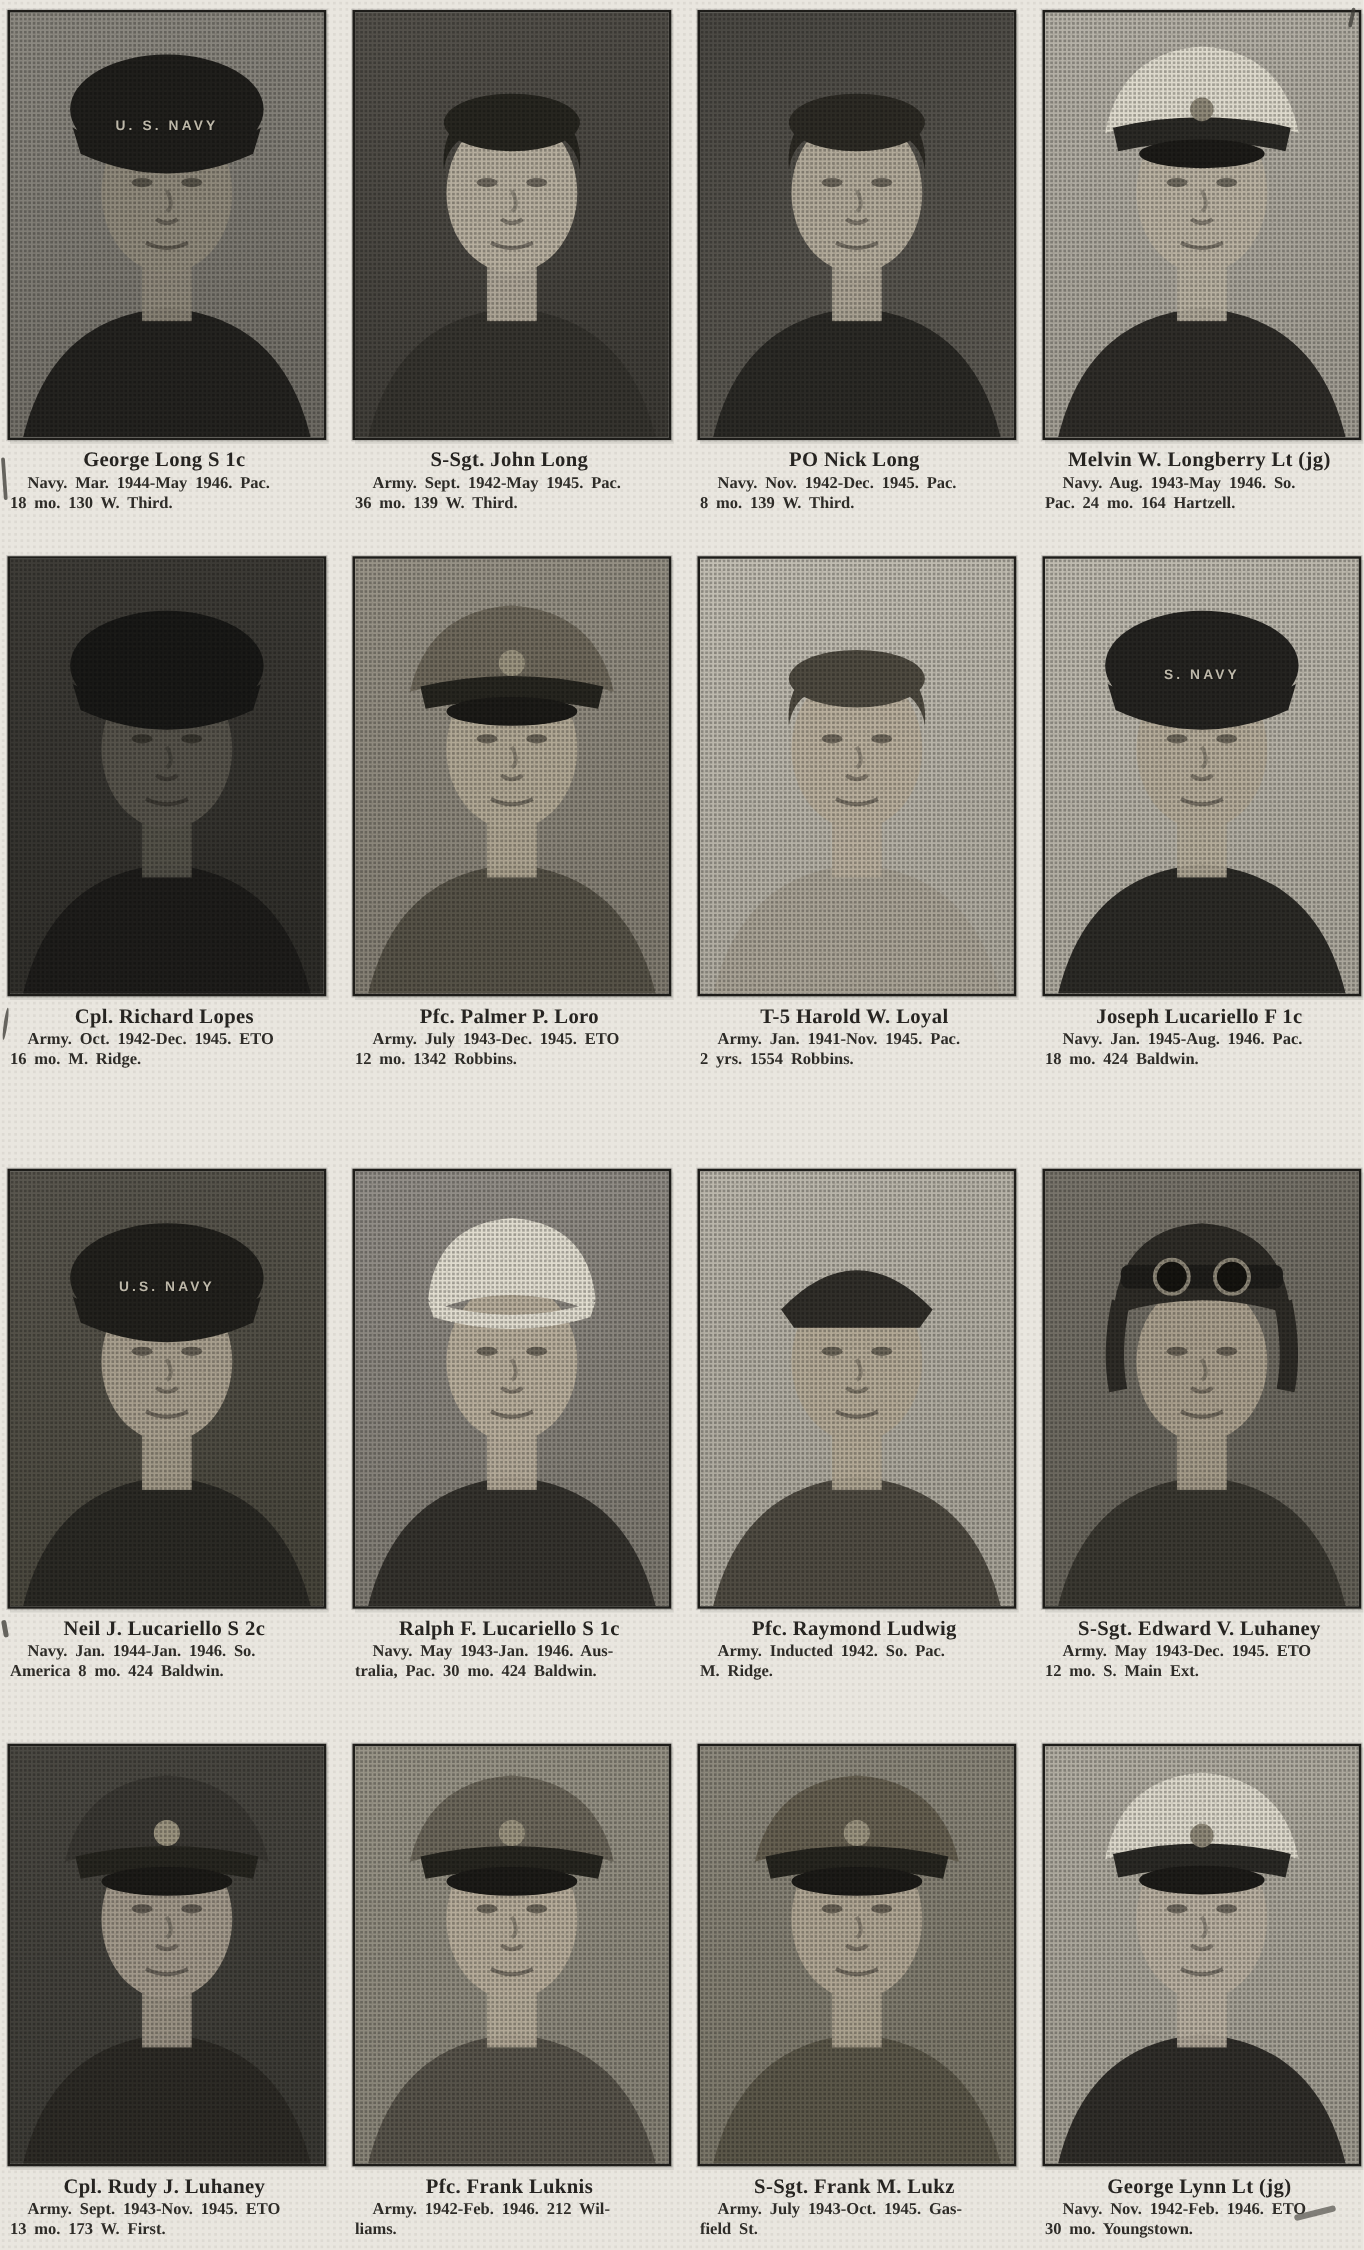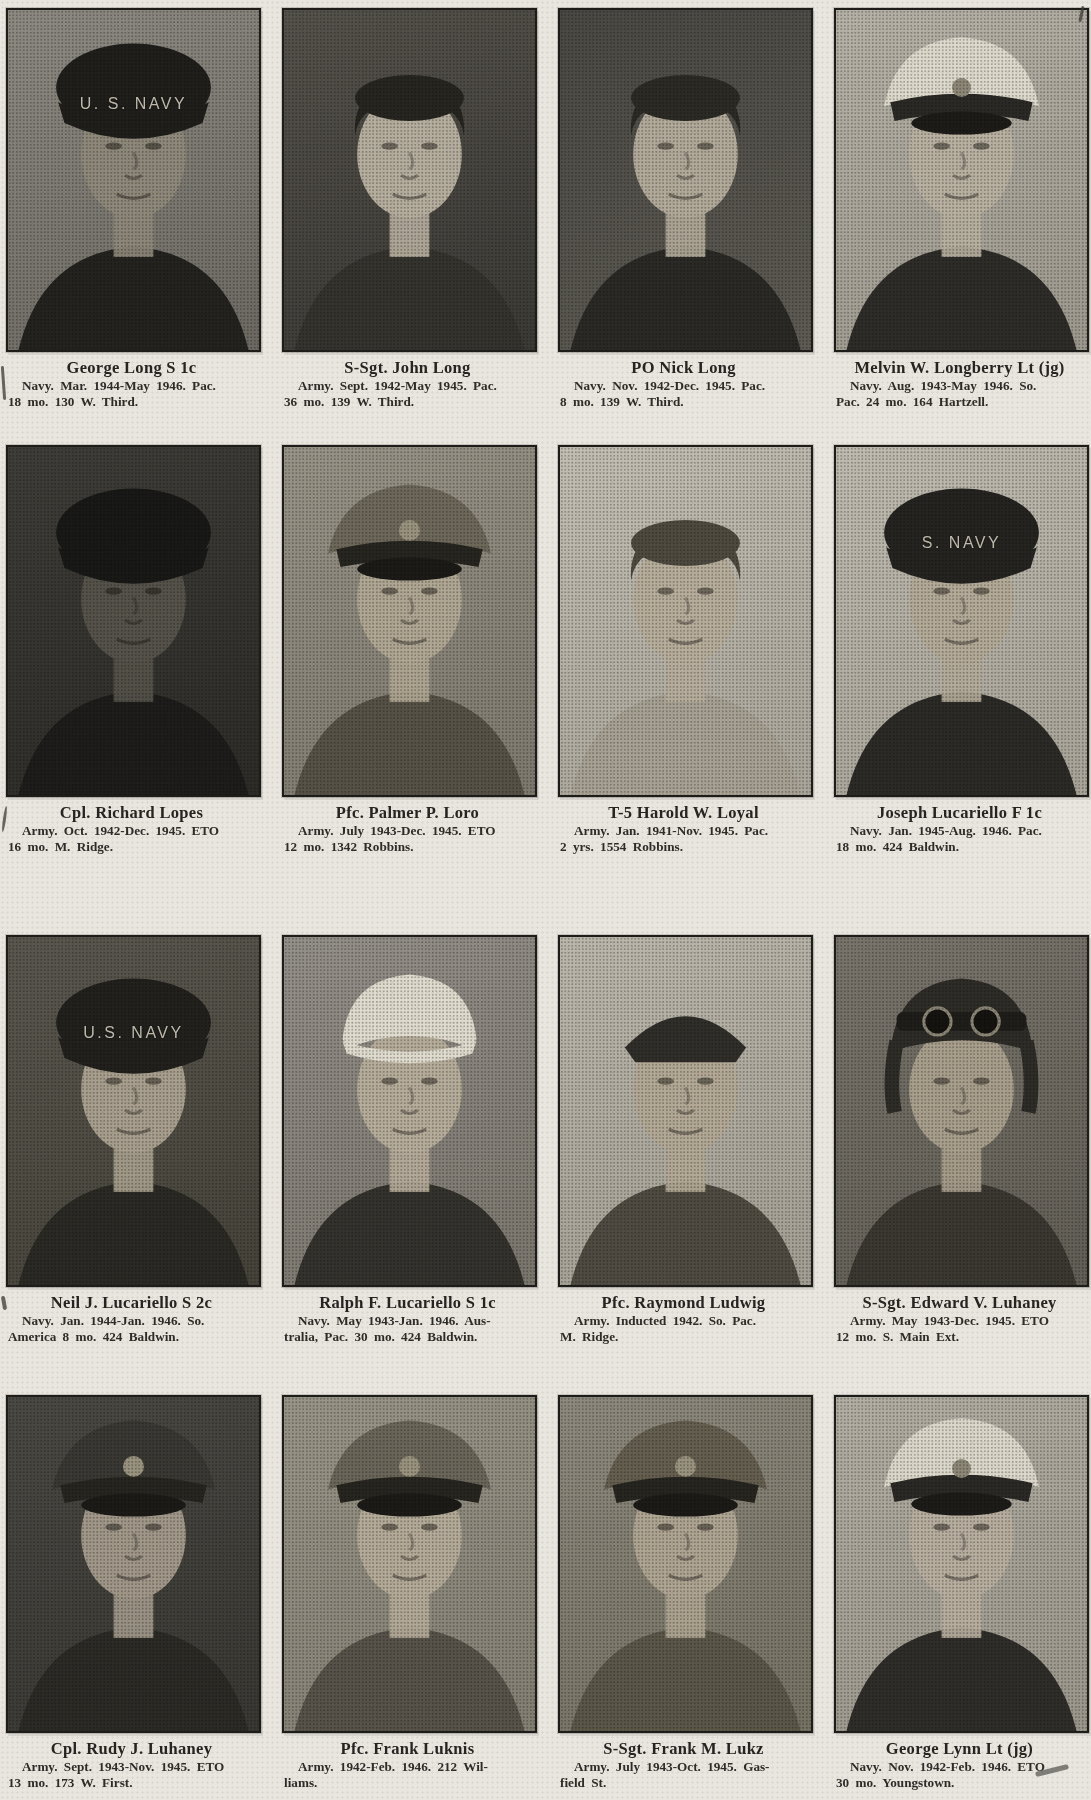--- a/index.html
+++ b/index.html
@@ -27,22 +27,22 @@
   }
   .r1 .photo{height:340px}.r2 .photo{height:348px}.r3 .photo{height:348px}.r4 .photo{height:334px}
   .photo::after{ 
     content:"";position:absolute;inset:0;pointer-events:none;
     background-image:radial-gradient(rgba(15,15,12,.28) 1px, transparent 1.25px);
     background-size:3.5px 3.5px;mix-blend-mode:multiply;
   }
   .photo svg{position:absolute;inset:0;width:100%;height:100%;}
   .hat-text{
     position:absolute;left:0;right:0;top:25%;text-align:center;
-    font-family:"Liberation Sans",sans-serif;font-weight:normal;
-    font-size:16px;letter-spacing:2.5px;color:#cfc9b9;opacity:.9;z-index:2;
+    font-family:"Liberation Sans",sans-serif;font-weight:bold;
+    font-size:11px;letter-spacing:2.5px;color:#cfc9b9;opacity:.9;z-index:2;
     text-shadow:0 0 2px rgba(0,0,0,.6);
   }
   figcaption{margin-top:6px;padding:0 2px;}
   .person-name{
     text-align:center;font-weight:700;font-size:16.5px;line-height:1.2;
     color:#262421;letter-spacing:.3px;white-space:nowrap;
   }
   .cap-line{
     font-weight:700;font-size:13.2px;line-height:1.25;color:#2e2c28;
     word-spacing:3px;white-space:nowrap;

